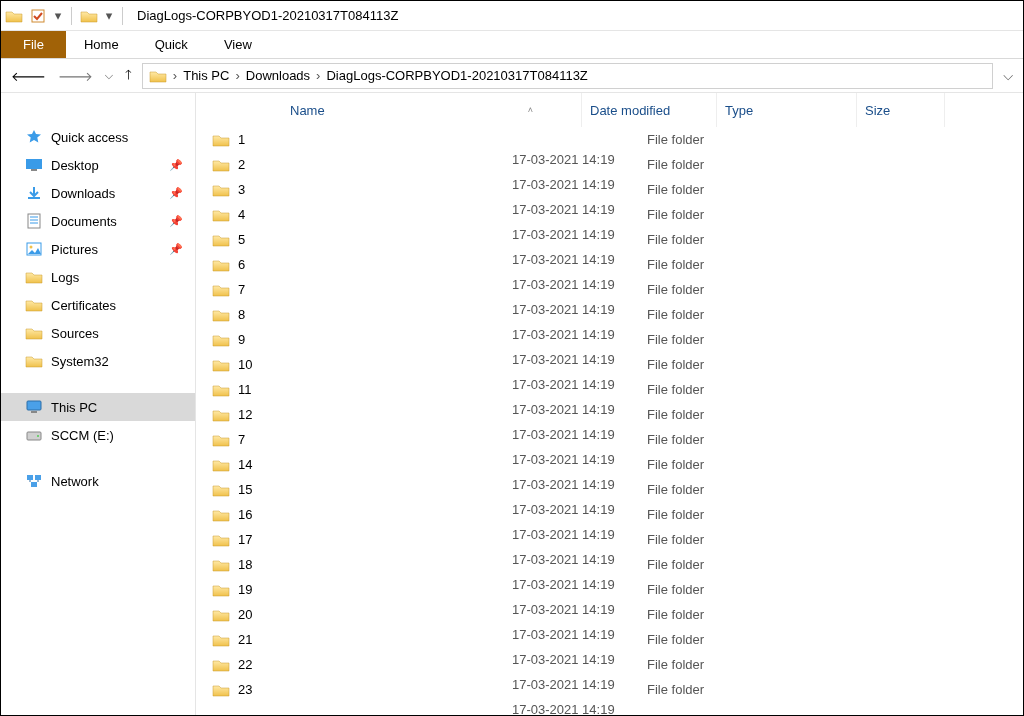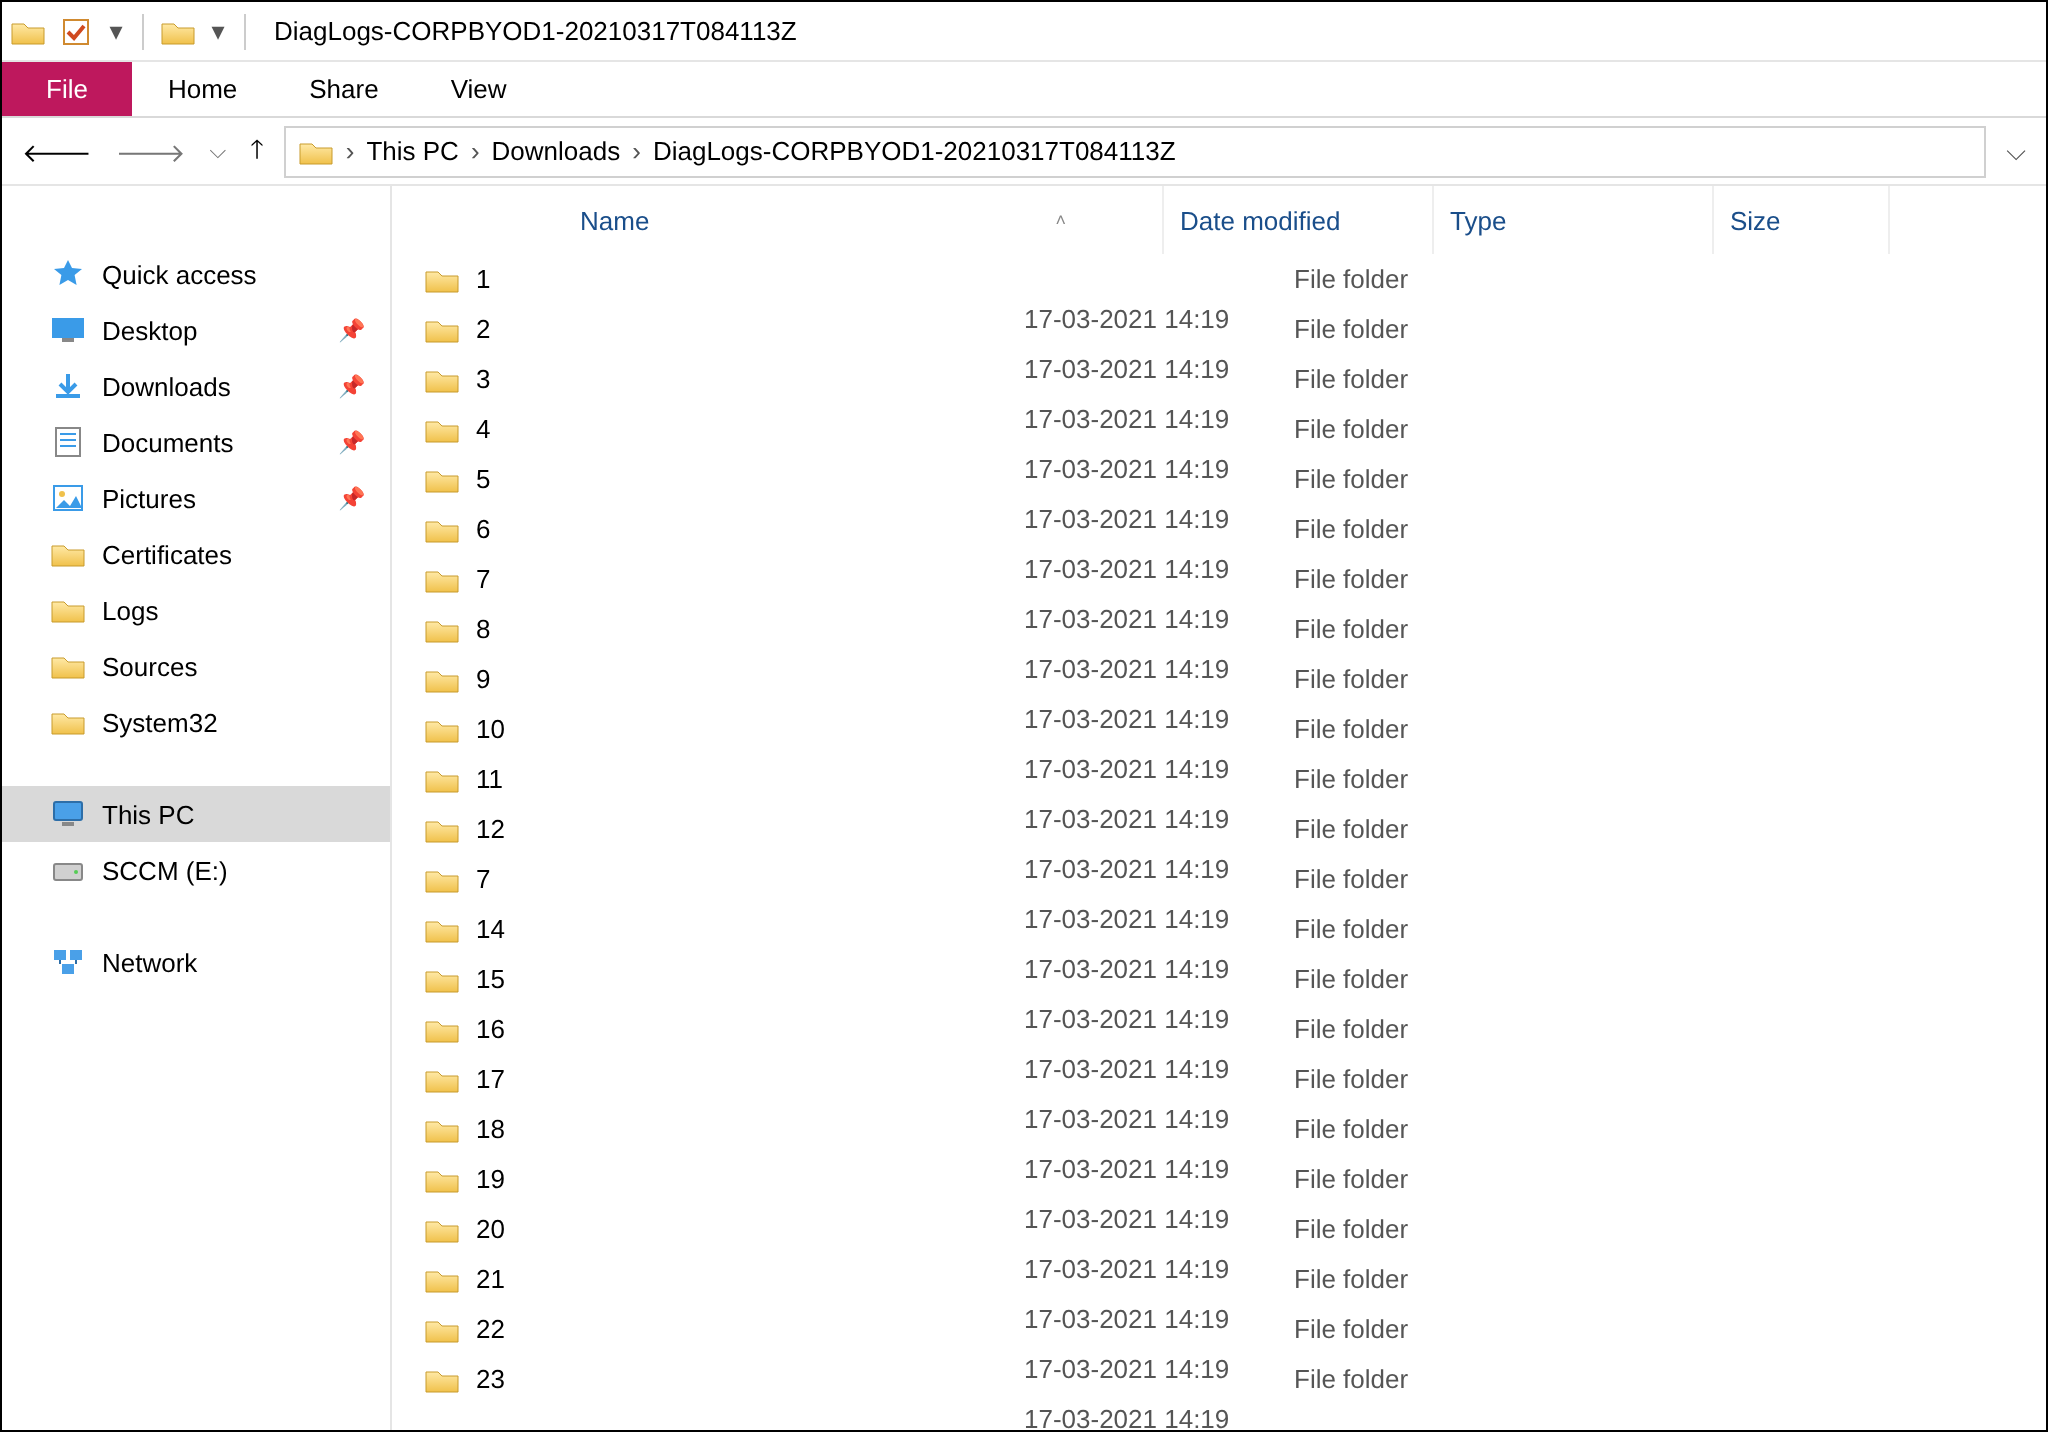--- a/index.html
+++ b/index.html
@@ -8,21 +8,21 @@
 
   
   .titlebar { display: flex; align-items: center; height: 30px; padding: 0 4px; gap: 6px; border-bottom: 1px solid #e5e5e5; }
   .qat { display: flex; align-items: center; gap: 6px; }
   .qat .sep { width: 1px; height: 18px; background: #ccc; margin: 0 2px; }
   .title { margin-left: 6px; }
 
   
   .ribbon { display: flex; align-items: stretch; height: 28px; border-bottom: 1px solid #d9d9d9; }
   .ribbon .tab { padding: 0 18px; display: flex; align-items: center; cursor: pointer; }
-  .ribbon .tab.file { background: #be185d; color: #fff; padding: 0 22px; }
+  .ribbon .tab.file { background: #a16207; color: #fff; padding: 0 22px; }
 
   
   .navbar { display: flex; align-items: center; height: 34px; padding: 0 10px; gap: 10px; border-bottom: 1px solid #e5e5e5; }
   .nav-arrows { display: flex; align-items: center; gap: 12px; color: #777; }
   .nav-arrows .enabled { color: #000; }
   .addr { display: flex; align-items: center; flex: 1; border: 1px solid #d0d0d0; height: 26px; padding: 0 6px; gap: 6px; }
   .crumb { cursor: pointer; display: flex; align-items: center; gap: 6px; }
   .chev { color: #555; }
 
   
@@ -94,21 +94,21 @@
       <span class="ic" style="width:10px;color:#555;">▾</span>
       <span class="sep"></span>
     </div>
     <span class="title">DiagLogs-CORPBYOD1-20210317T084113Z</span>
   </div>
 
   <div class="ribbon">
     <div class="tab file">
         <span>File</span>
       </div>
-    <div id="ribbon-tabs" style="display: contents;"><div class="tab">Home</div><div class="tab">Share</div><div class="tab">View</div></div>
+    <div id="ribbon-tabs" style="display: contents;"><div class="tab">Home</div><div class="tab">Quick</div><div class="tab">View</div></div>
   </div>
 
   <div class="navbar">
     <div class="nav-arrows">
       <span class="enabled">🡐</span>
       <span>🡒</span>
       <span style="font-size:11px;">⌵</span>
       <span class="enabled">🡑</span>
     </div>
     <div class="addr">
@@ -184,29 +184,29 @@
               </span>
               <span>Pictures</span>
               <span class="pin">📌</span>
             </div>
             <div class="np-item child">
               <span class="ic">
                 <svg width="18" height="14">
                   <path d="M1 3h6l2 2h8v8H1z" fill="url(#fg)" stroke="#c89b2c" stroke-width="0.5"></path>
                 </svg>
               </span>
+              <span>Logs</span>
+            </div>
+            <div class="np-item child">
+              <span class="ic">
+                <svg width="18" height="14">
+                  <path d="M1 3h6l2 2h8v8H1z" fill="url(#fg)" stroke="#c89b2c" stroke-width="0.5"></path>
+                </svg>
+              </span>
               <span>Certificates</span>
-            </div>
-            <div class="np-item child">
-              <span class="ic">
-                <svg width="18" height="14">
-                  <path d="M1 3h6l2 2h8v8H1z" fill="url(#fg)" stroke="#c89b2c" stroke-width="0.5"></path>
-                </svg>
-              </span>
-              <span>Logs</span>
             </div>
             <div class="np-item child">
               <span class="ic">
                 <svg width="18" height="14">
                   <path d="M1 3h6l2 2h8v8H1z" fill="url(#fg)" stroke="#c89b2c" stroke-width="0.5"></path>
                 </svg>
               </span>
               <span>Sources</span>
             </div>
             <div class="np-item child">

